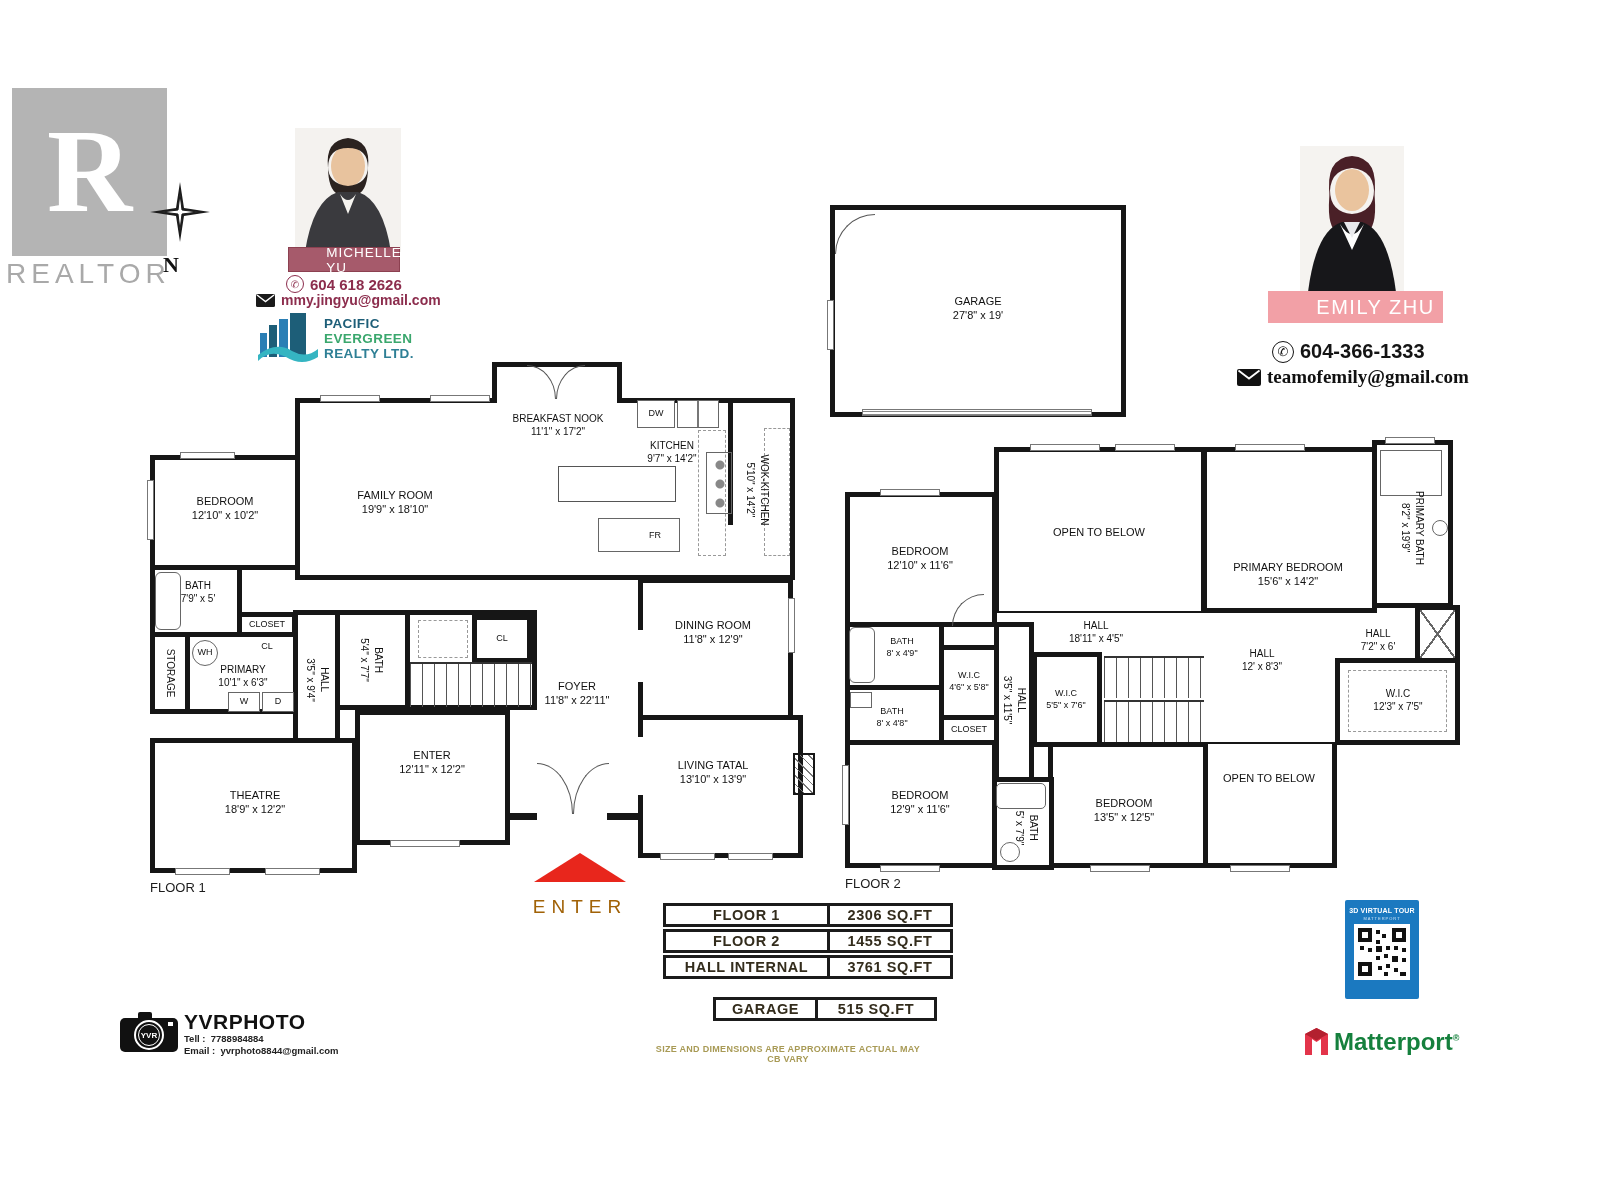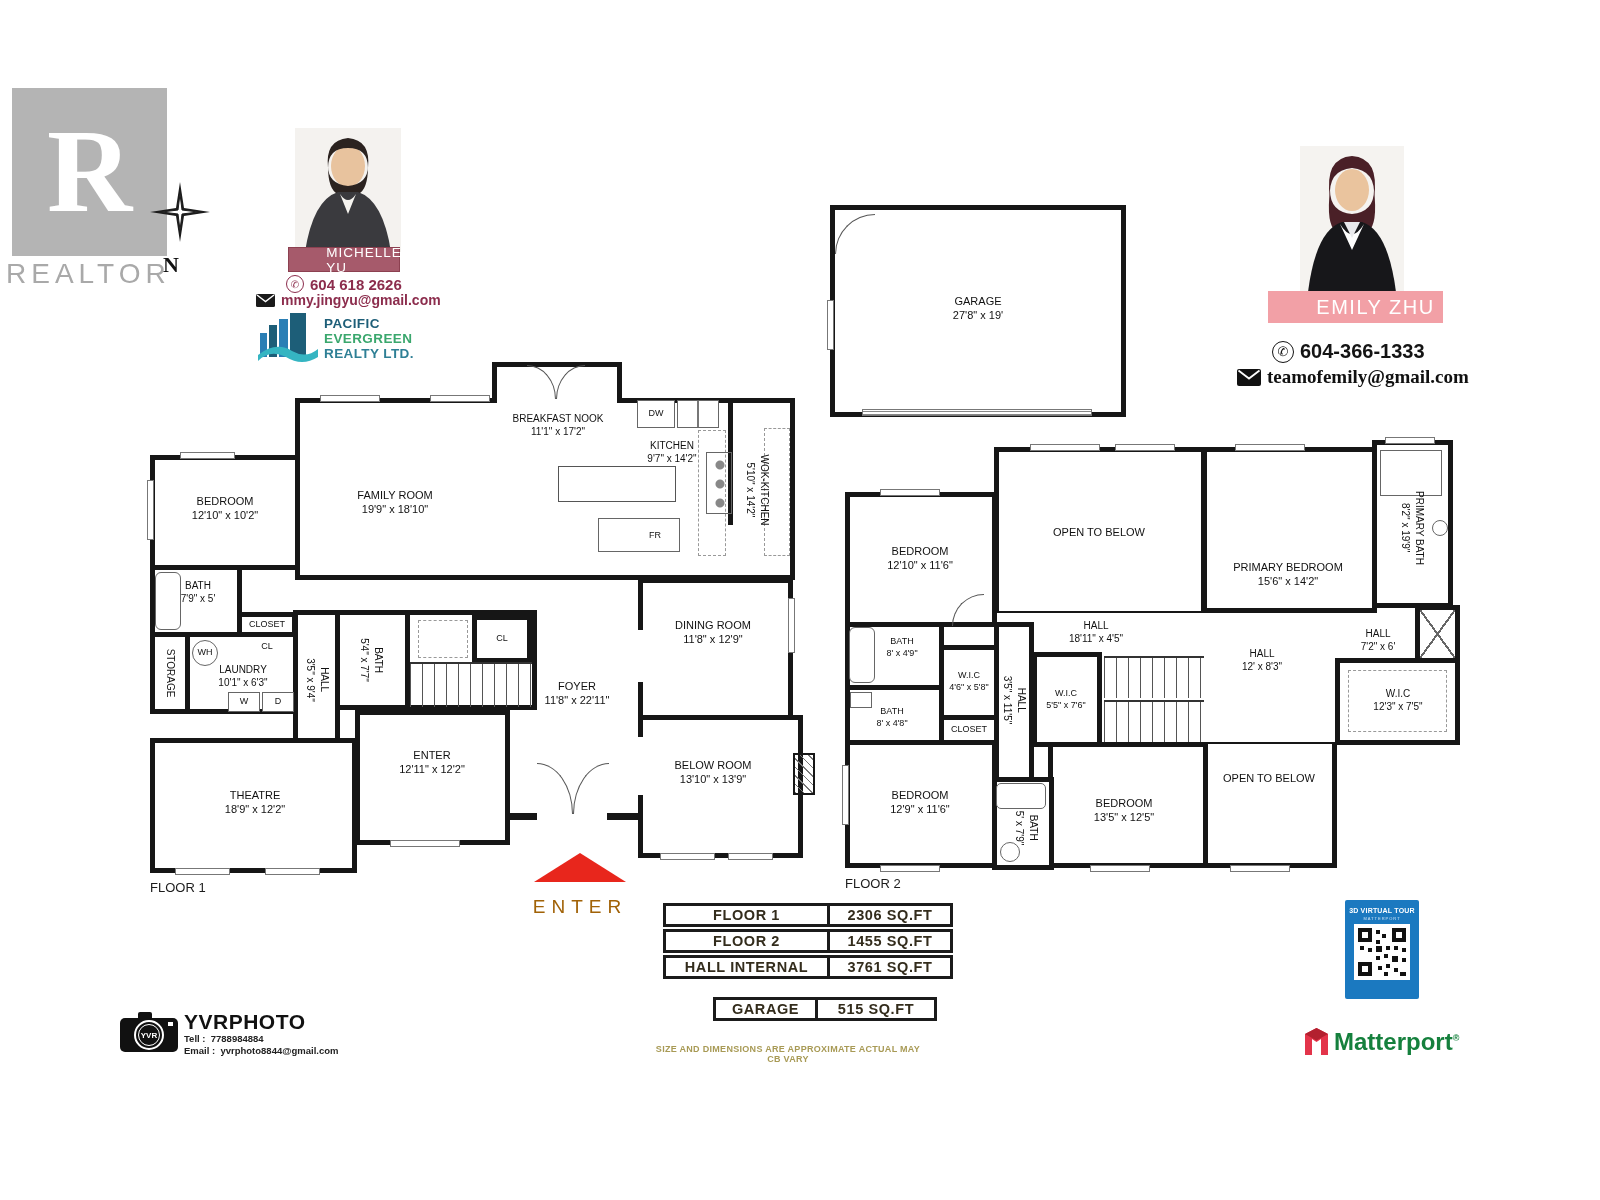--- a/index.html
+++ b/index.html
@@ -216,21 +216,21 @@
     </div>
   <div class="lab md" style="left:198px;top:592px;">
     <span>BATH</span>
       <span>7'9" x 5'</span>
     </div>
   <div class="lab sm" style="left:267px;top:625px;">CLOSET</div>
   <div class="lab sm" style="left:267px;top:647px;">CL</div>
   <div class="lab sm" style="left:205px;top:653px;">WH</div>
   <div class="labv" style="left:170px;top:673px;">STORAGE</div>
   <div class="lab md" style="left:243px;top:676px;">
-    <span>LAUNDRY</span>
+    <span>PRIMARY</span>
       <span>10'1" x 6'3"</span>
     </div>
   <div class="lab sm" style="left:244px;top:702px;">W</div>
   <div class="lab sm" style="left:278px;top:702px;">D</div>
   <div class="labv" style="left:317px;top:680px;">
     <span>HALL</span>
       <span>3'5" x 9'4"</span>
     </div>
   <div class="lab" style="left:255px;top:802px;">
     <span>THEATRE</span>
@@ -265,21 +265,21 @@
     </div>
   <div class="lab" style="left:713px;top:632px;">
     <span>DINING ROOM</span>
       <span>11'8" x 12'9"</span>
     </div>
   <div class="lab" style="left:432px;top:762px;">
     <span>ENTER</span>
       <span>12'11" x 12'2"</span>
     </div>
   <div class="lab" style="left:713px;top:772px;">
-    <span>BELOW ROOM</span>
+    <span>LIVING TATAL</span>
       <span>13'10" x 13'9"</span>
     </div>
   <div class="caption" style="left:150px;top:880px;">FLOOR 1</div>
 
   <div class="room" style="left:845px;top:492px;width:152px;height:135px;"></div>
   <div class="room" style="left:845px;top:622px;width:99px;height:68px;"></div>
   <div class="room" style="left:845px;top:685px;width:99px;height:60px;"></div>
   <div class="room" style="left:939px;top:645px;width:60px;height:75px;"></div>
   <div class="room" style="left:939px;top:715px;width:60px;height:30px;"></div>
   <div class="room" style="left:994px;top:622px;width:40px;height:155px;border-bottom:none;"></div>

